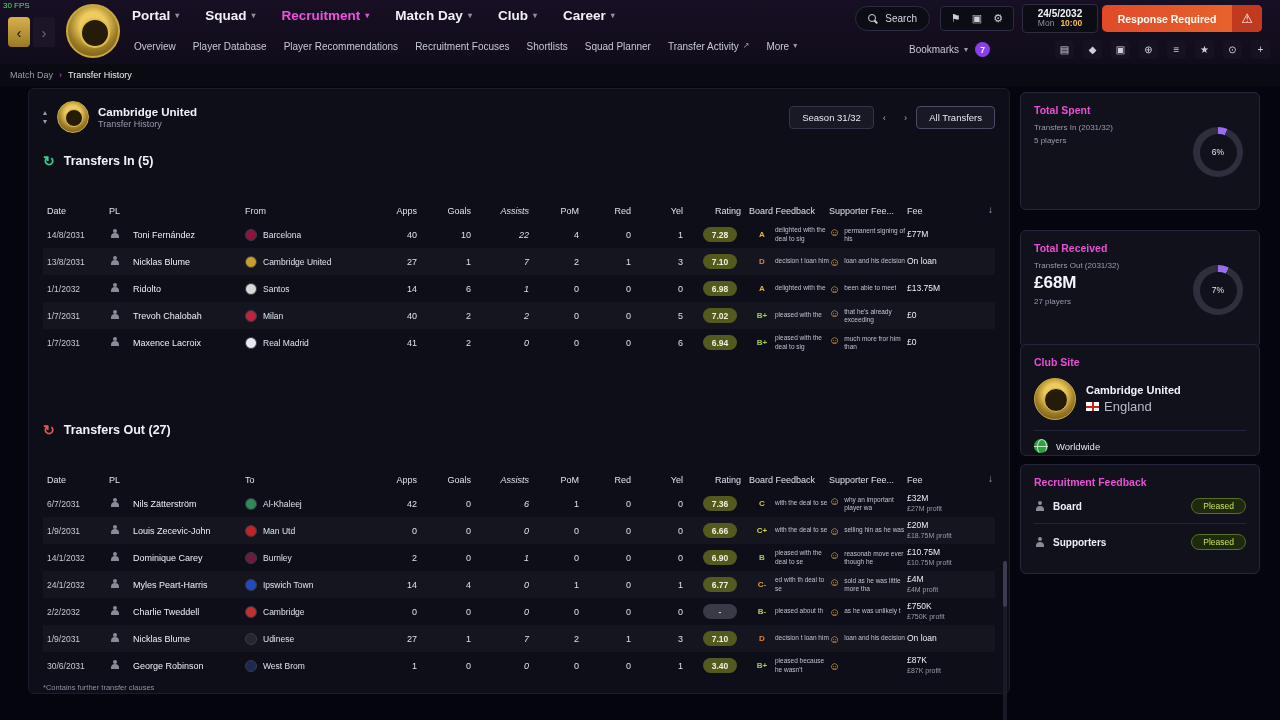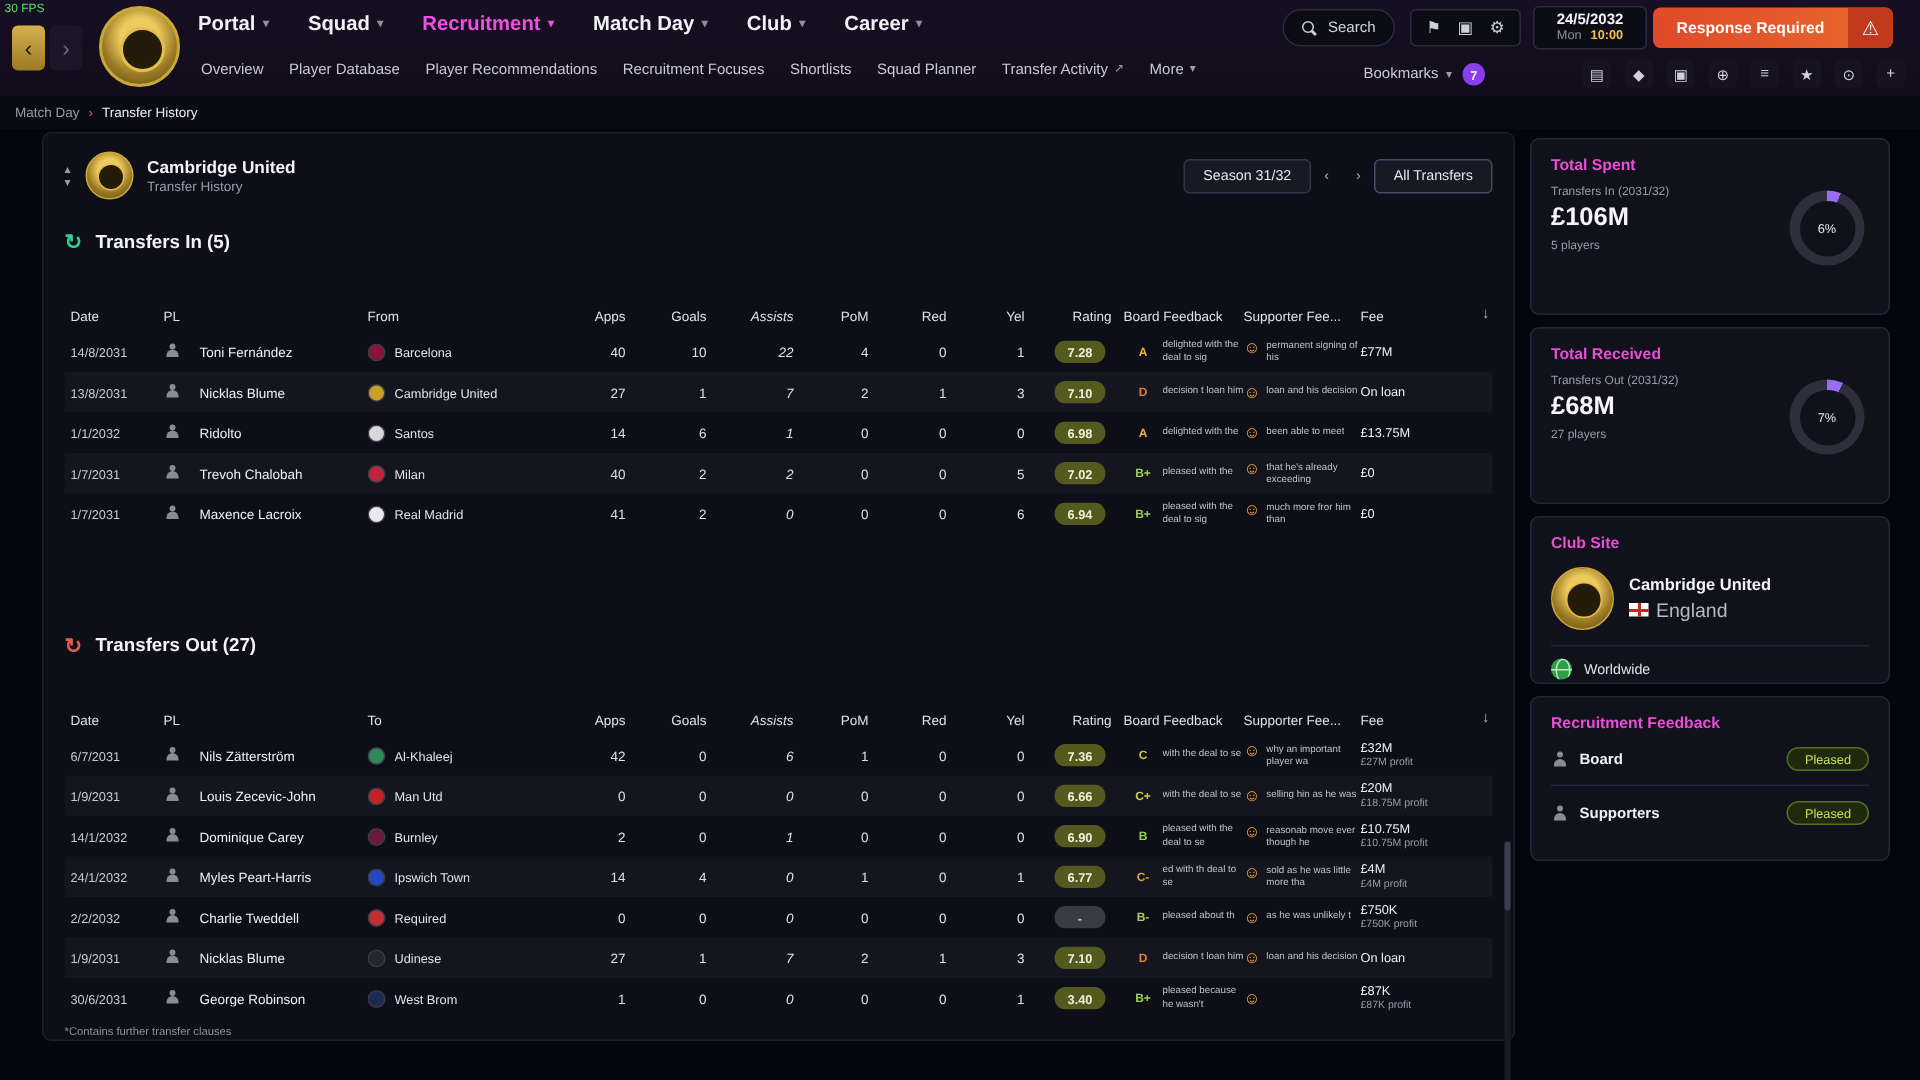--- a/index.html
+++ b/index.html
@@ -625,21 +625,21 @@
           <div>£4M</div>
           <div class="feesub">£4M profit</div>
         </div>
       </div>
       <div class="trow ">
         <div class="c date">2/2/2032</div>
         <div class="c"><span class="person"></span></div>
         <div class="c name">Charlie Tweddell</div>
         <div class="c club">
           <span class="crest" style="background:#c03030"></span>
-          <span class="clubname">Required</span>
+          <span class="clubname">Cambridge</span>
         </div>
         <div class="c num">0</div>
         <div class="c num">0</div>
         <div class="c num">0</div>
         <div class="c num">0</div>
         <div class="c num">0</div>
         <div class="c num">0</div>
         <div class="c rating">
           <span class="badge muted">-</span>
         </div>
@@ -720,30 +720,29 @@
   <div class="footnote">*Contains further transfer clauses</div>
   <div class="vscroll">
       <div class="thumb"></div>
     </div>
 </main>
 
 <aside>
   <section class="card" style="top:92px; height:118px;">
     <div class="ctitle">Total Spent</div>
     <div class="csub">Transfers In (2031/32)</div>
-    <div class="amount">£106M</div>
     <div class="players">5 players</div>
     <div class="donut" id="donut-spent" style="background: conic-gradient(rgb(154, 108, 240) 6%, rgb(46, 46, 60) 0deg);">
       <div class="hole">
           <span>6%</span>
         </div>
     </div>
   </section>
 
-  <section class="card" style="top:218px; height:118px;">
+  <section class="card" style="top:230px; height:118px;">
     <div class="ctitle">Total Received</div>
     <div class="csub">Transfers Out (2031/32)</div>
     <div class="amount">£68M</div>
     <div class="players">27 players</div>
     <div class="donut" id="donut-received" style="background: conic-gradient(rgb(154, 108, 240) 7%, rgb(46, 46, 60) 0deg);">
       <div class="hole">
           <span>7%</span>
         </div>
     </div>
   </section>

